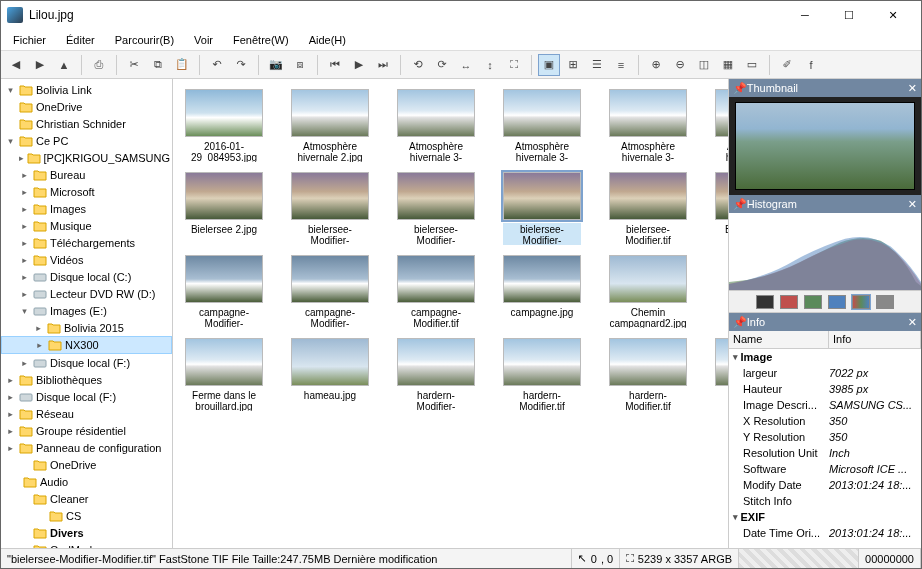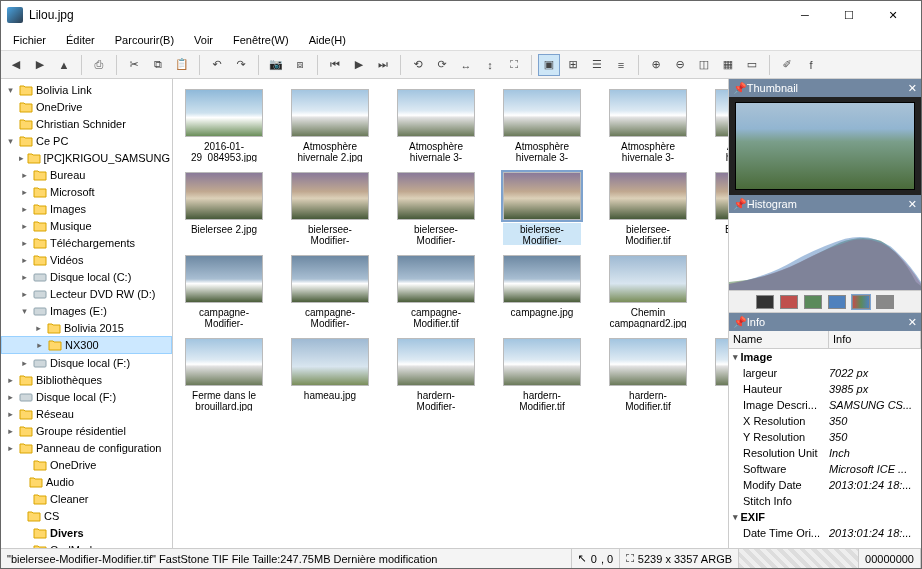--- a/index.html
+++ b/index.html
@@ -301,35 +301,35 @@
           </svg>
           <span>Panneau de configuration</span>
         </div>
         <div class="node" style="padding-left: 18px;">
           <span class="exp"></span>
           <svg class="nicon" viewBox="0 0 14 14">
             <path d="M1 3h4l1 1h7v8H1z" class="i-folder"></path>
           </svg>
           <span>OneDrive</span>
         </div>
-        <div class="node" style="padding-left: 14px;">
+        <div class="node" style="padding-left: 8px;">
           <span class="exp"></span>
           <svg class="nicon" viewBox="0 0 14 14">
             <path d="M1 3h4l1 1h7v8H1z" class="i-folder"></path>
           </svg>
           <span>Audio</span>
         </div>
         <div class="node" style="padding-left: 18px; text-align: right;">
           <span class="exp"></span>
           <svg class="nicon" viewBox="0 0 14 14">
             <path d="M1 3h4l1 1h7v8H1z" class="i-folder"></path>
           </svg>
           <span>Cleaner</span>
         </div>
-        <div class="node" style="padding-left: 12px; align-items: center;">
+        <div class="node" style="padding-left: 34px; align-items: center;">
           <span class="exp"></span>
           <svg class="nicon" viewBox="0 0 14 14">
             <path d="M1 3h4l1 1h7v8H1z" class="i-folder"></path>
           </svg>
           <span>CS</span>
         </div>
         <div class="node" style="padding-left: 18px; font-weight: bold;">
           <span class="exp"></span>
           <svg class="nicon" viewBox="0 0 14 14">
             <path d="M1 3h4l1 1h7v8H1z" class="i-folder"></path>

